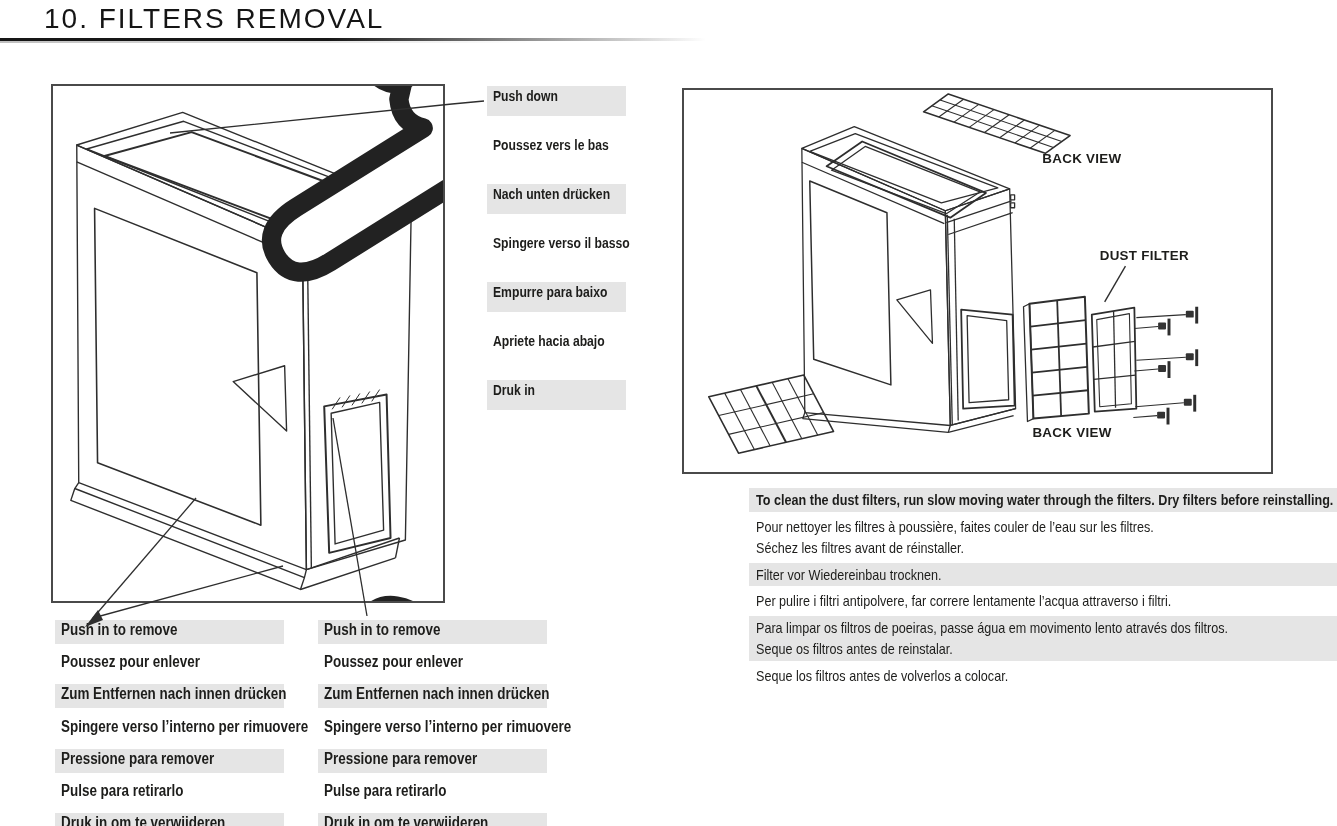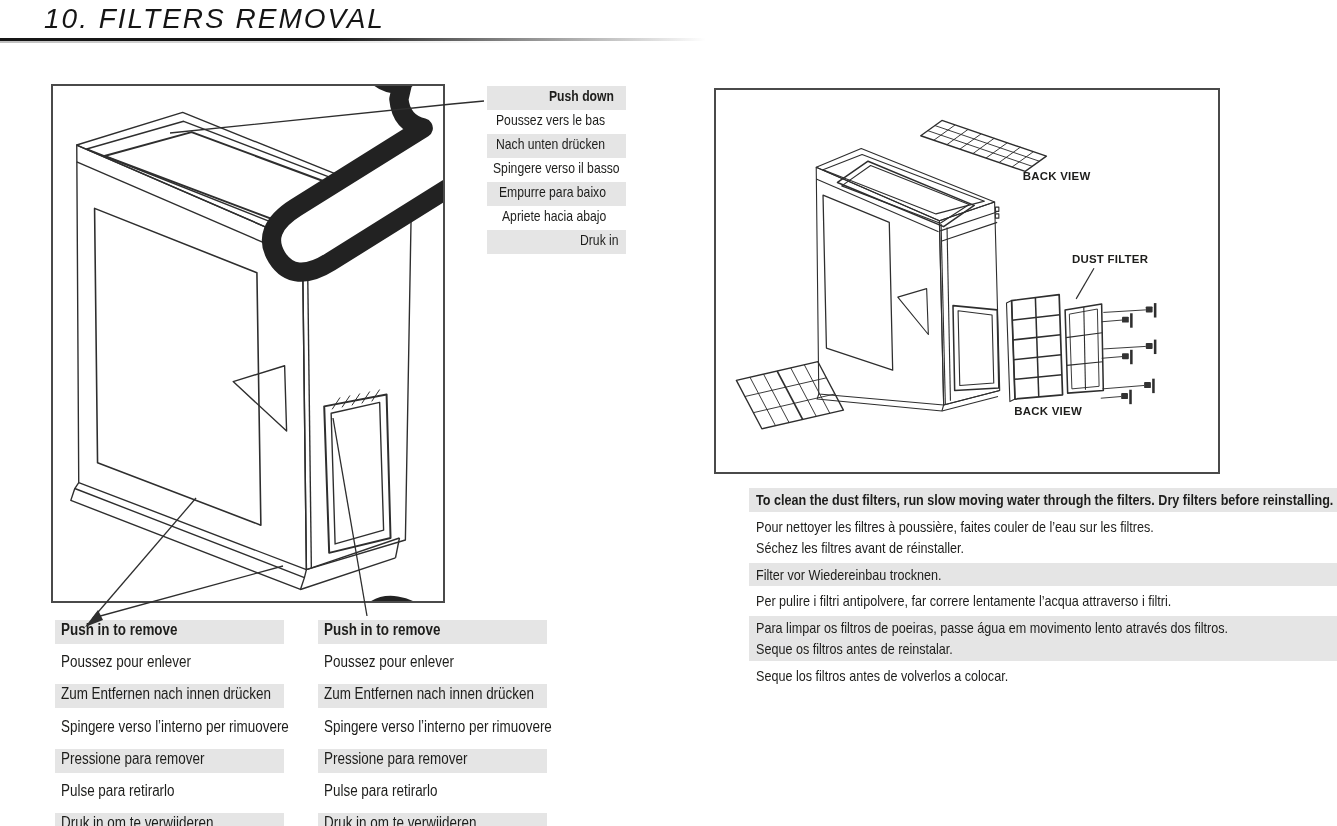--- a/index.html
+++ b/index.html
@@ -8,49 +8,48 @@
     background:#ffffff;color:#1d1d1b;
     font-family:"Liberation Sans", sans-serif;
   }
   .abs{position:absolute;}
 
   
   #page-title{
     left:44px;top:3px;margin:0;
     font-size:28px;font-weight:500;letter-spacing:2px;color:#151515;
     font-family:"Liberation Sans", sans-serif;
-    font-style:italic;
   }
   #title-rule{
     left:0;top:38px;width:728px;height:3px;
     background:linear-gradient(to right,#161616 0%,#161616 45%,rgba(22,22,22,0) 97%);
   }
   #title-rule-soft{
     left:0;top:41px;width:600px;height:2px;
     background:linear-gradient(to right,rgba(0,0,0,.25) 0%,rgba(0,0,0,0) 90%);
   }
 
   
   .frame{border:2px solid #4a4a4a;background:#fff;box-sizing:border-box;}
   #left-box{left:51px;top:84px;width:394px;height:519px;}
-  #right-box{left:714px;top:88px;width:506px;height:386px;}
+  #right-box{left:682px;top:88px;width:591px;height:386px;}
   #left-box svg,#right-box svg{display:block;width:100%;height:100%;}
 
   
   .callout{box-sizing:border-box;}
   .callout .row{
     white-space:nowrap;overflow:visible;
-    padding-left:6px;font-size:14.5px;
+    padding-left:6px;font-size:14.5px;font-weight:bold;
   }
   .callout .row:nth-child(odd){background:#e5e5e5;}
   .callout .row:first-child{font-weight:700;}
   .cond{display:inline-block;transform:scaleX(.84);transform-origin:0 50%;white-space:nowrap;}
 
   #callout-push-down{left:487px;top:86px;width:139px;}
-  #callout-push-down .row{height:24px;line-height:20.5px;margin-bottom:0;text-align:right;}
+  #callout-push-down .row{height:30px;line-height:20.5px;margin-bottom:19px;}
 
   .push-in{top:620px;width:229px;}
   .push-in .row{height:24px;line-height:20px;margin-bottom:8.2px;font-size:16px;}
   #callout-push-in-left{left:55px;}
   #callout-push-in-right{left:318px;}
 
   
   #instructions{left:749px;top:488px;width:597px;}
   .iblock{padding:1px 7px;margin-bottom:3px;font-size:15px;line-height:21.5px;}
   .iblock:nth-child(odd){background:#e5e5e5;}

